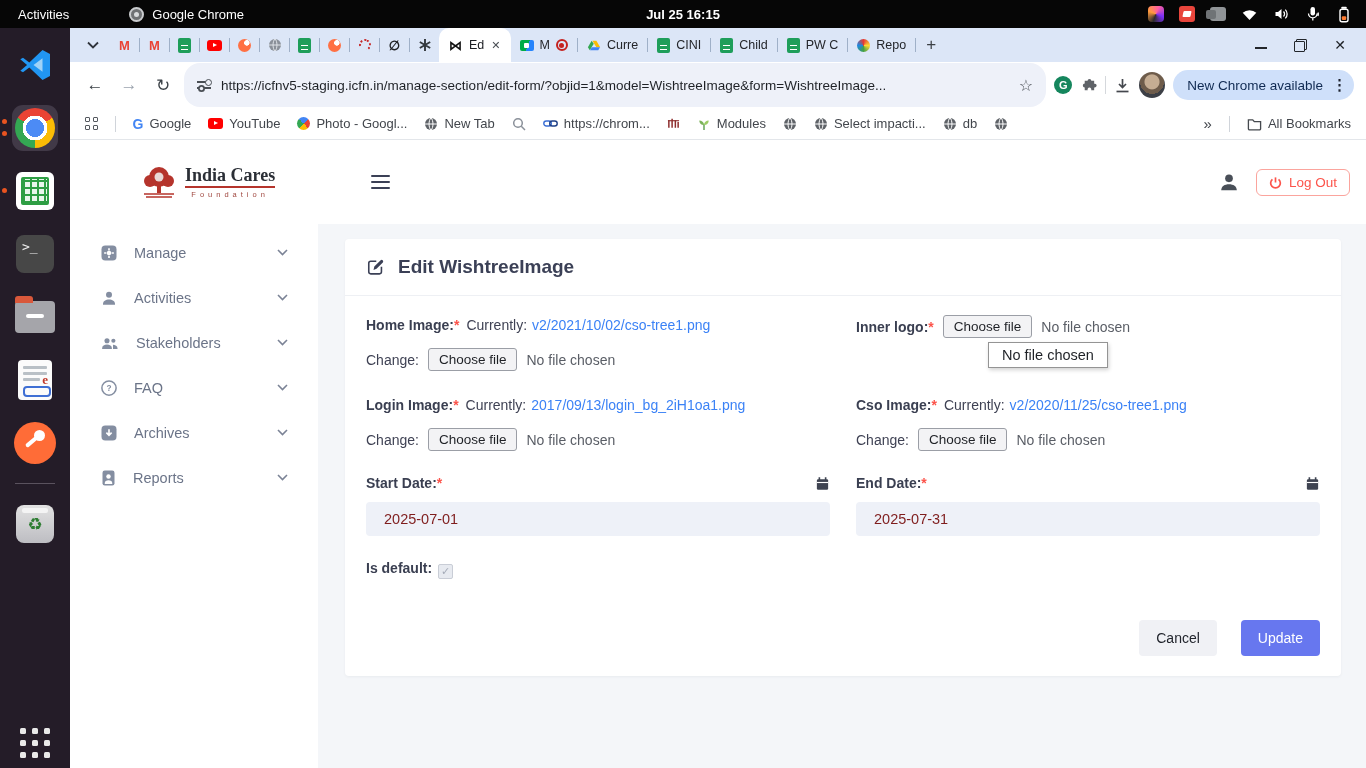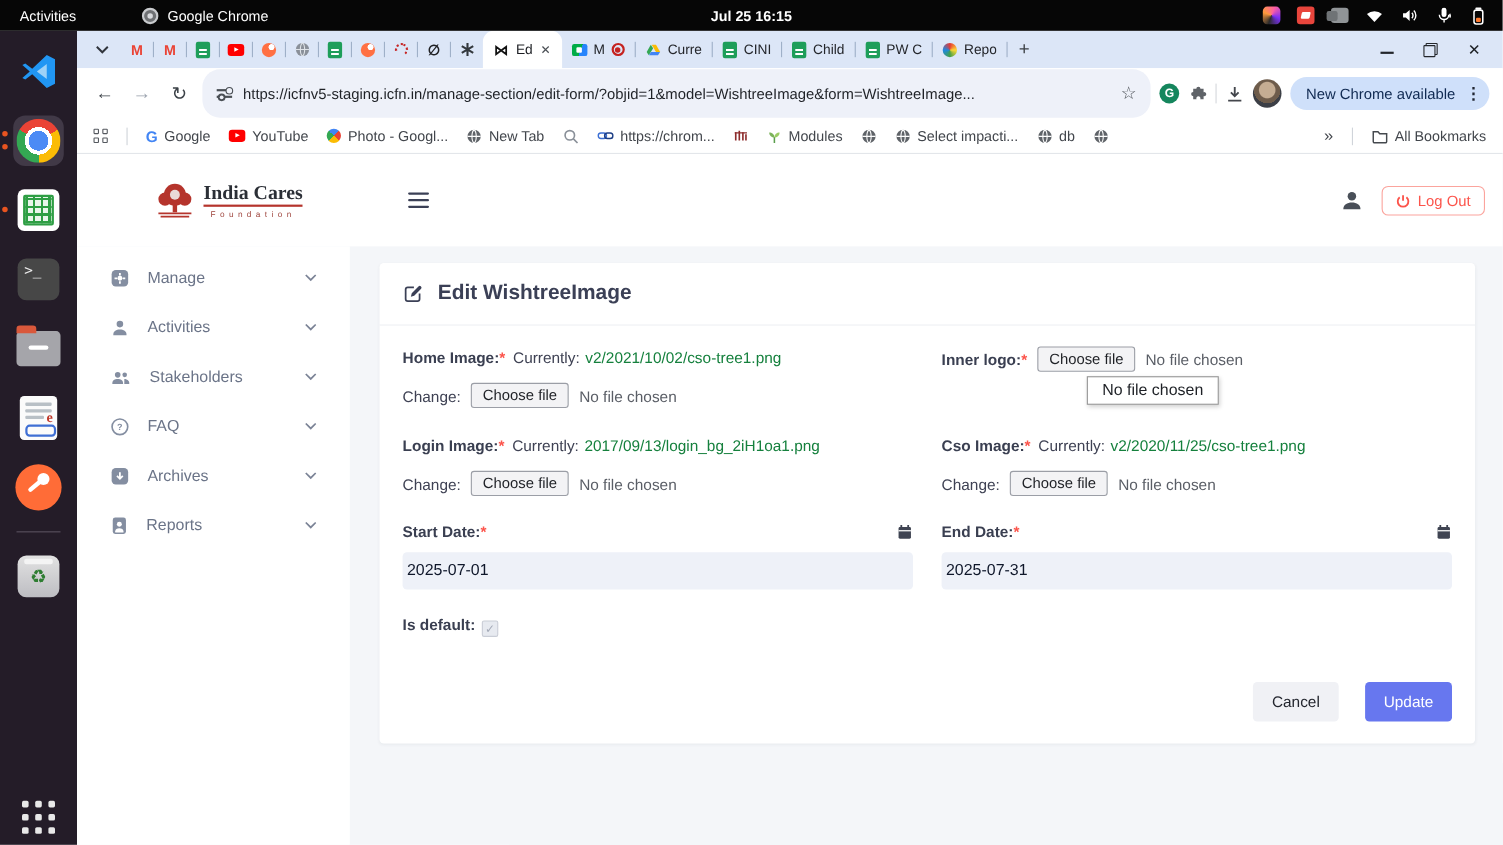--- a/index.html
+++ b/index.html
@@ -122,29 +122,29 @@
 .main{flex:1;position:relative;min-width:0}
 
 
 .card{position:absolute;left:27px;top:15px;width:996px;background:#fff;border-radius:4px;box-shadow:0 1px 3px rgba(20,30,60,.05)}
 .card-h{display:flex;align-items:center;gap:13px;padding:17px 21px;border-bottom:1px solid #eef0f4;color:#3b4056;font-weight:bold;font-size:19px}
 .card-b{padding:19px 21px 0;display:grid;grid-template-columns:1fr 1fr;column-gap:26px;row-gap:24px;font-size:14px;color:#3f4254}
 .fgroup{position:relative;min-height:24px}
 .flabel{font-weight:bold;color:#3a3f51}
 .req{color:#fc544b;font-weight:bold}
 .curr{margin:0 5px 0 7px}
-.link{color:#15803d;text-decoration:none;cursor:pointer}
+.link{color:#3b82f6;text-decoration:none;cursor:pointer}
 .fline{line-height:20px}
 .fline2{margin-top:13px;display:flex;align-items:center;gap:9px}
 .inline-file{display:flex;align-items:center;gap:9px}
 .filebtn{background:#f3f3f5;border:1px solid #9b9ea6;border-radius:3px;padding:3px 10px;font-size:13.5px;color:#1f2126;font-family:inherit;cursor:pointer}
 .filestat{color:#5a5e66}
 .tooltip{position:absolute;left:132px;top:27px;background:#fff;border:1px solid #949494;box-shadow:1px 2px 4px rgba(0,0,0,.18);padding:4px 13px;font-size:14.5px;color:#1e2126;white-space:nowrap;z-index:5}
 .drow{display:flex;justify-content:space-between;align-items:flex-end}
-.dinput{margin-top:11px;background:#eef1f8;border-radius:4px;padding:9px 4px;color:#0f172a;font-size:14.5px;cursor:text}
+.dinput{margin-top:11px;background:#eef1f8;border-radius:4px;padding:9px 18px;color:#7f1d1d;font-size:14.5px;cursor:text}
 .chk{width:15px;height:15px;border-radius:2px;background:#e7eaf0;border:1px solid #c9cdd6;display:inline-flex;align-items:center;justify-content:center;color:#a5abb8;font-size:11px;vertical-align:-2px;margin-left:6px}
 .card-f{display:flex;justify-content:flex-end;gap:24px;padding:20px 21px;margin-top:16px}
 .btn{border:none;border-radius:4px;padding:10px 17px;font-size:14px;font-family:inherit;cursor:pointer}
 .btn-cancel{background:#f0f1f5;color:#23262e}
 .btn-update{background:#6777ef;color:#fff}
 svg{display:block}
 </style>
 </head>
 <body>
 

